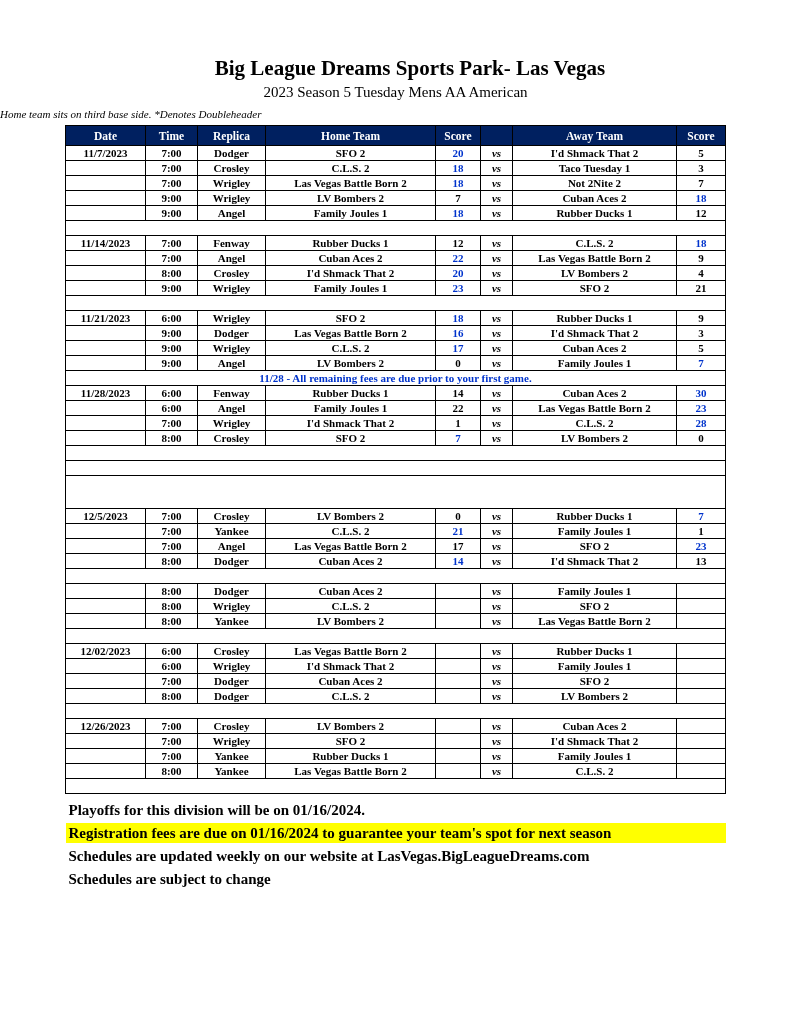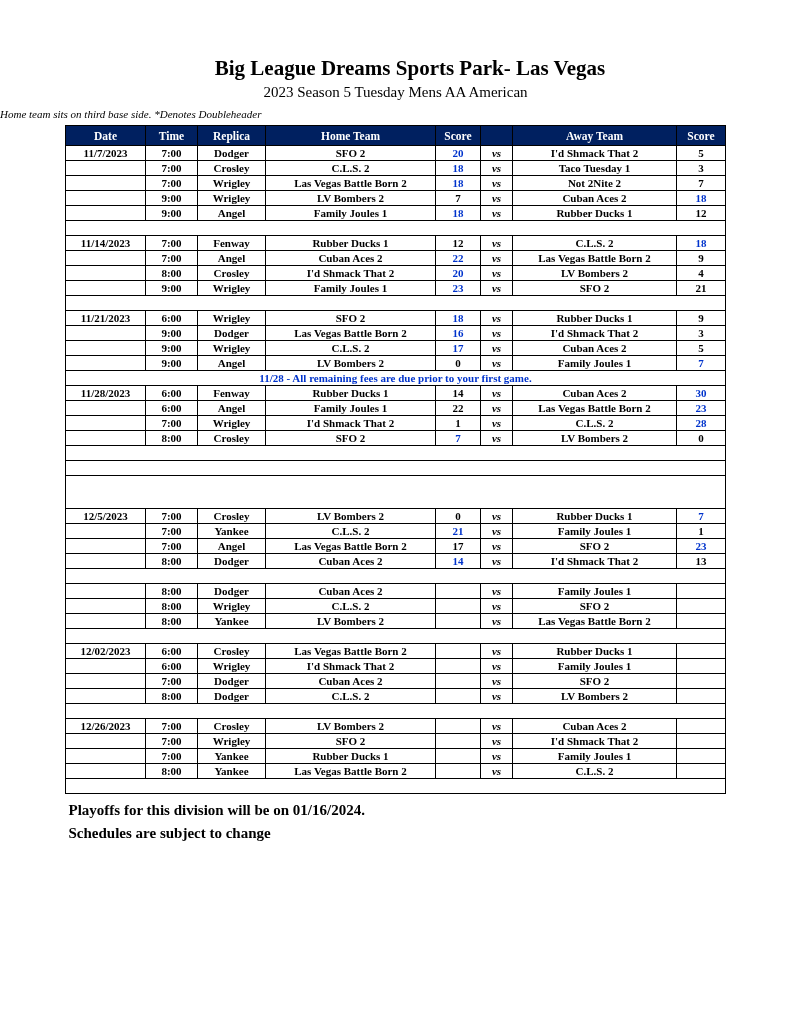--- a/index.html
+++ b/index.html
@@ -449,15 +449,17 @@
           <td class="c-score"></td>
         </tr>
         <tr>
           <td colspan="8" class="bar"></td>
         </tr>
       </tbody>
   </table>
 
   <div class="footer">
     <div class="f-line">Playoffs for this division will be on 01/16/2024.</div>
+    <div class="f-line f-yellow">Registration fees are due on 01/16/2024 to guarantee your team's spot for next season</div>
+    <div class="f-line">Schedules are updated weekly on our website at LasVegas.BigLeagueDreams.com</div>
     <div class="f-line">Schedules are subject to change</div>
   </div>
 </div>
 
 </body></html>

